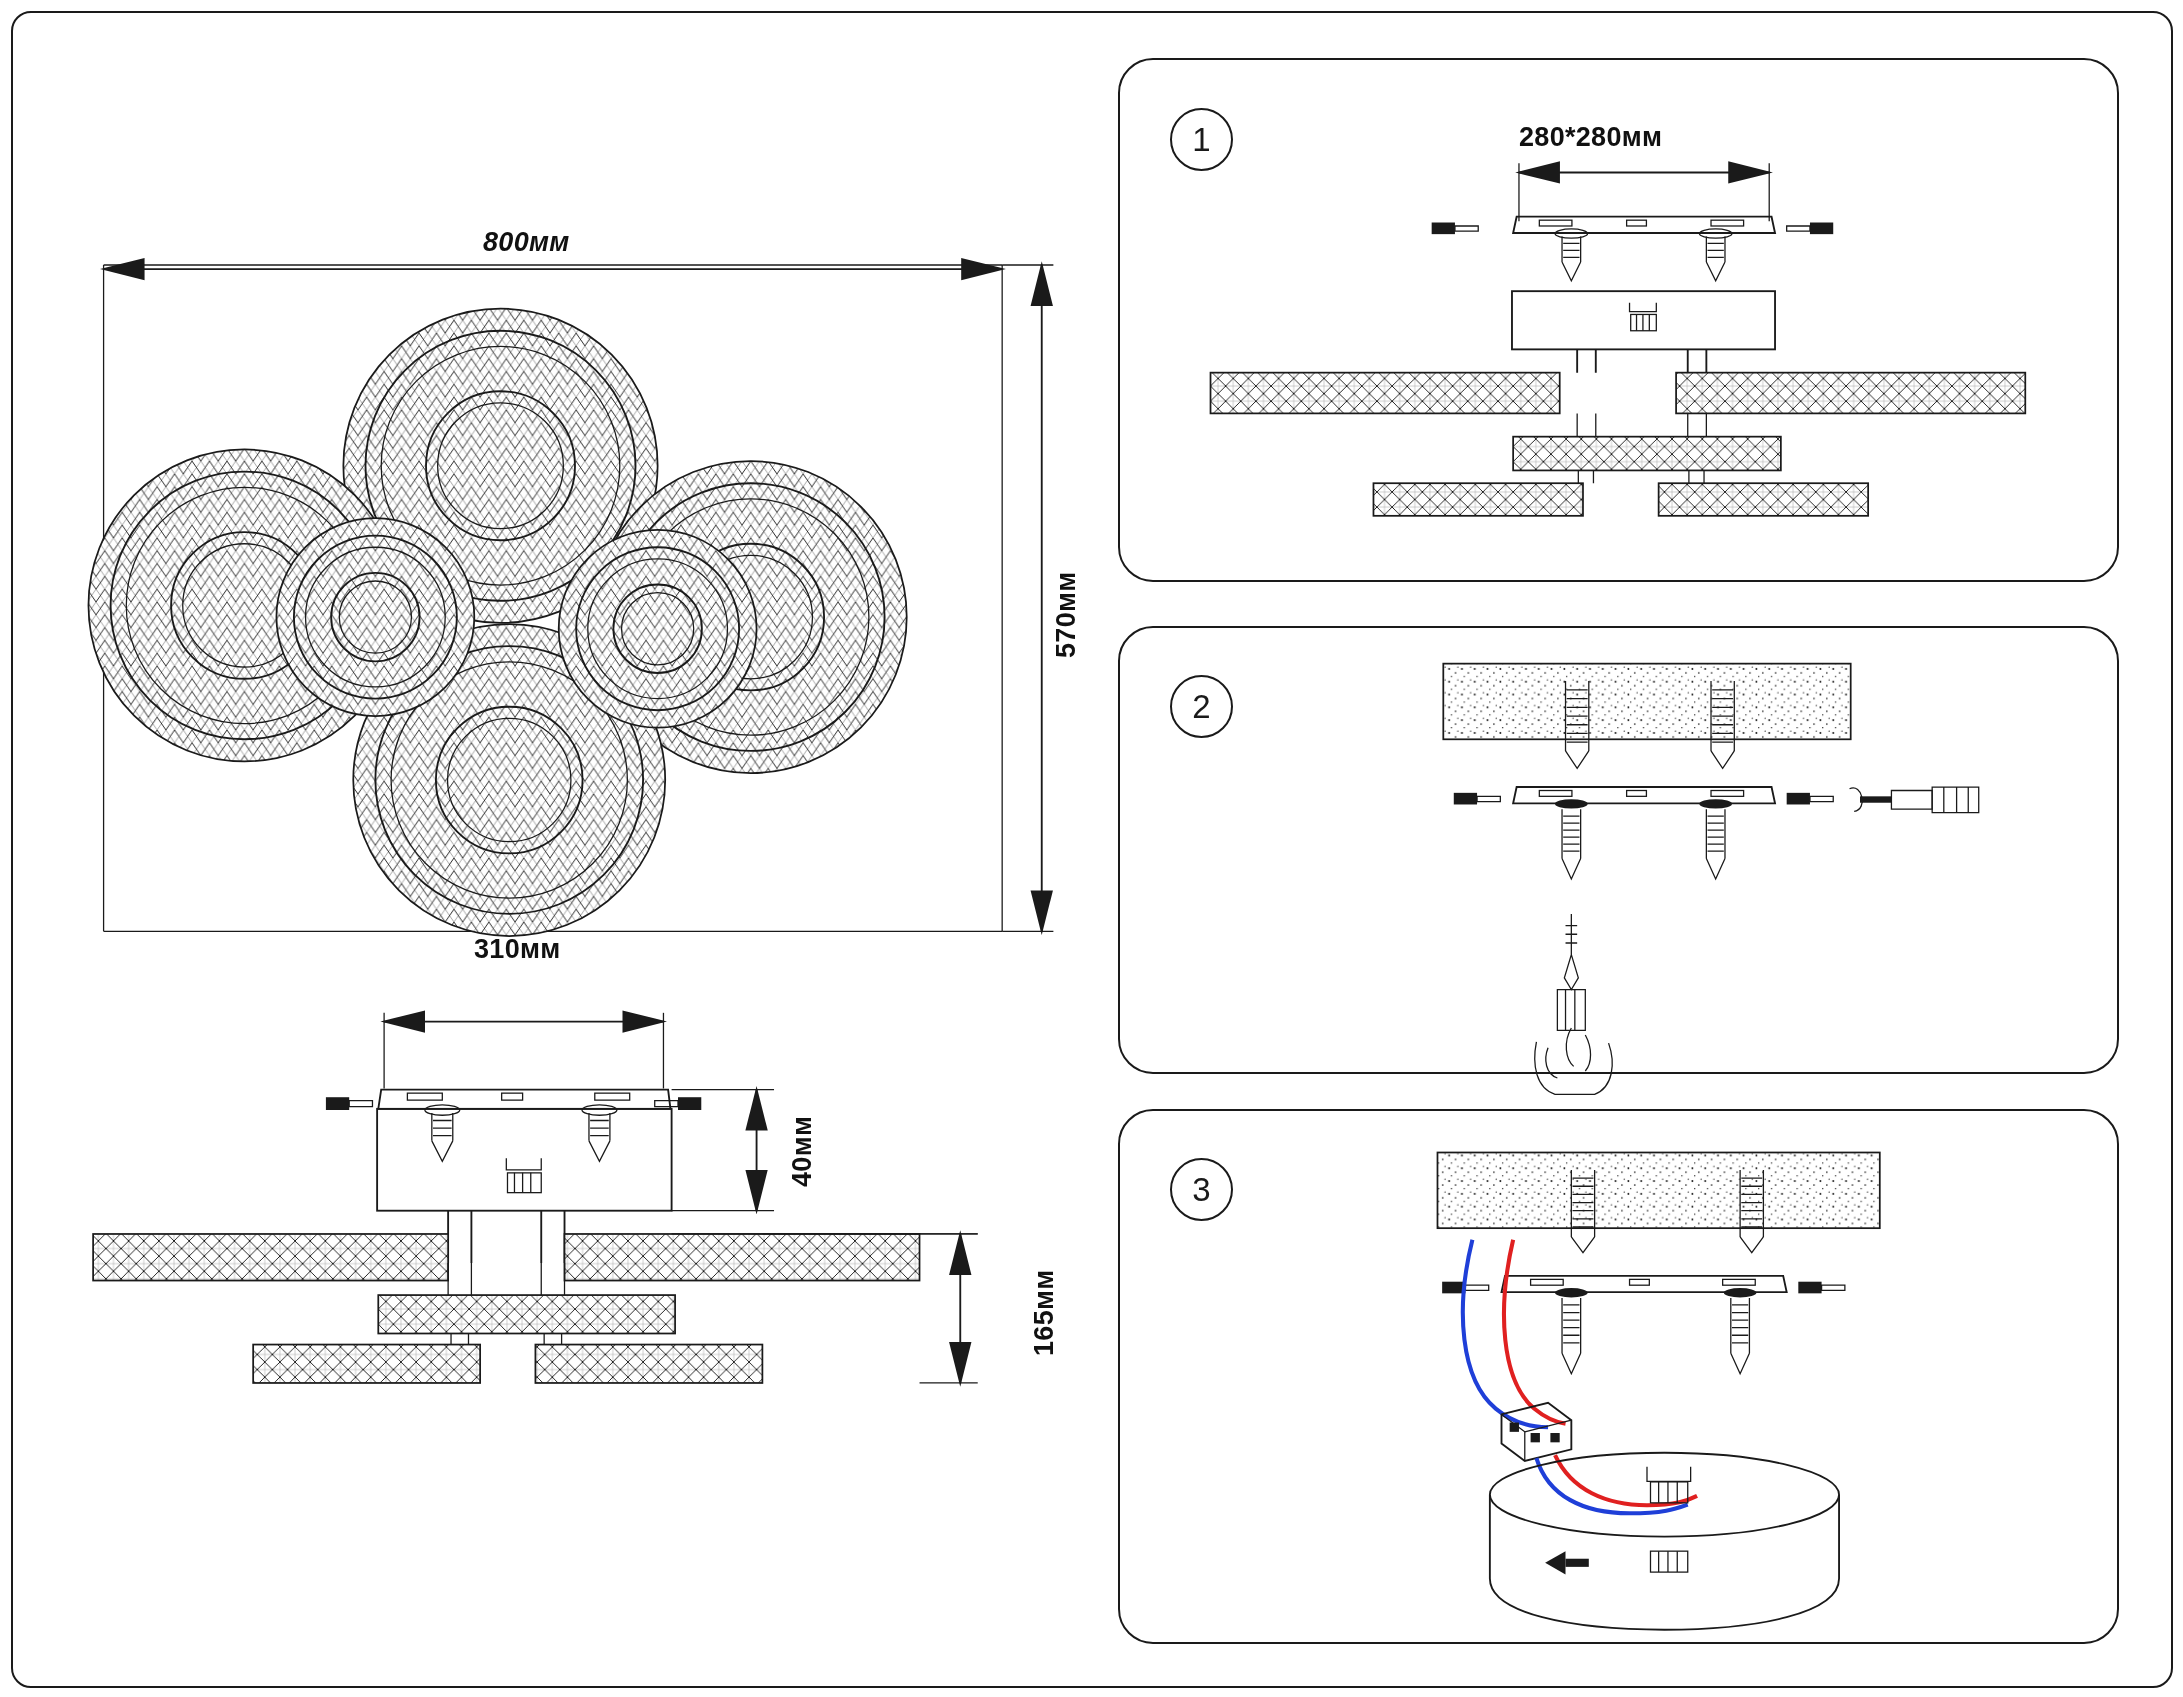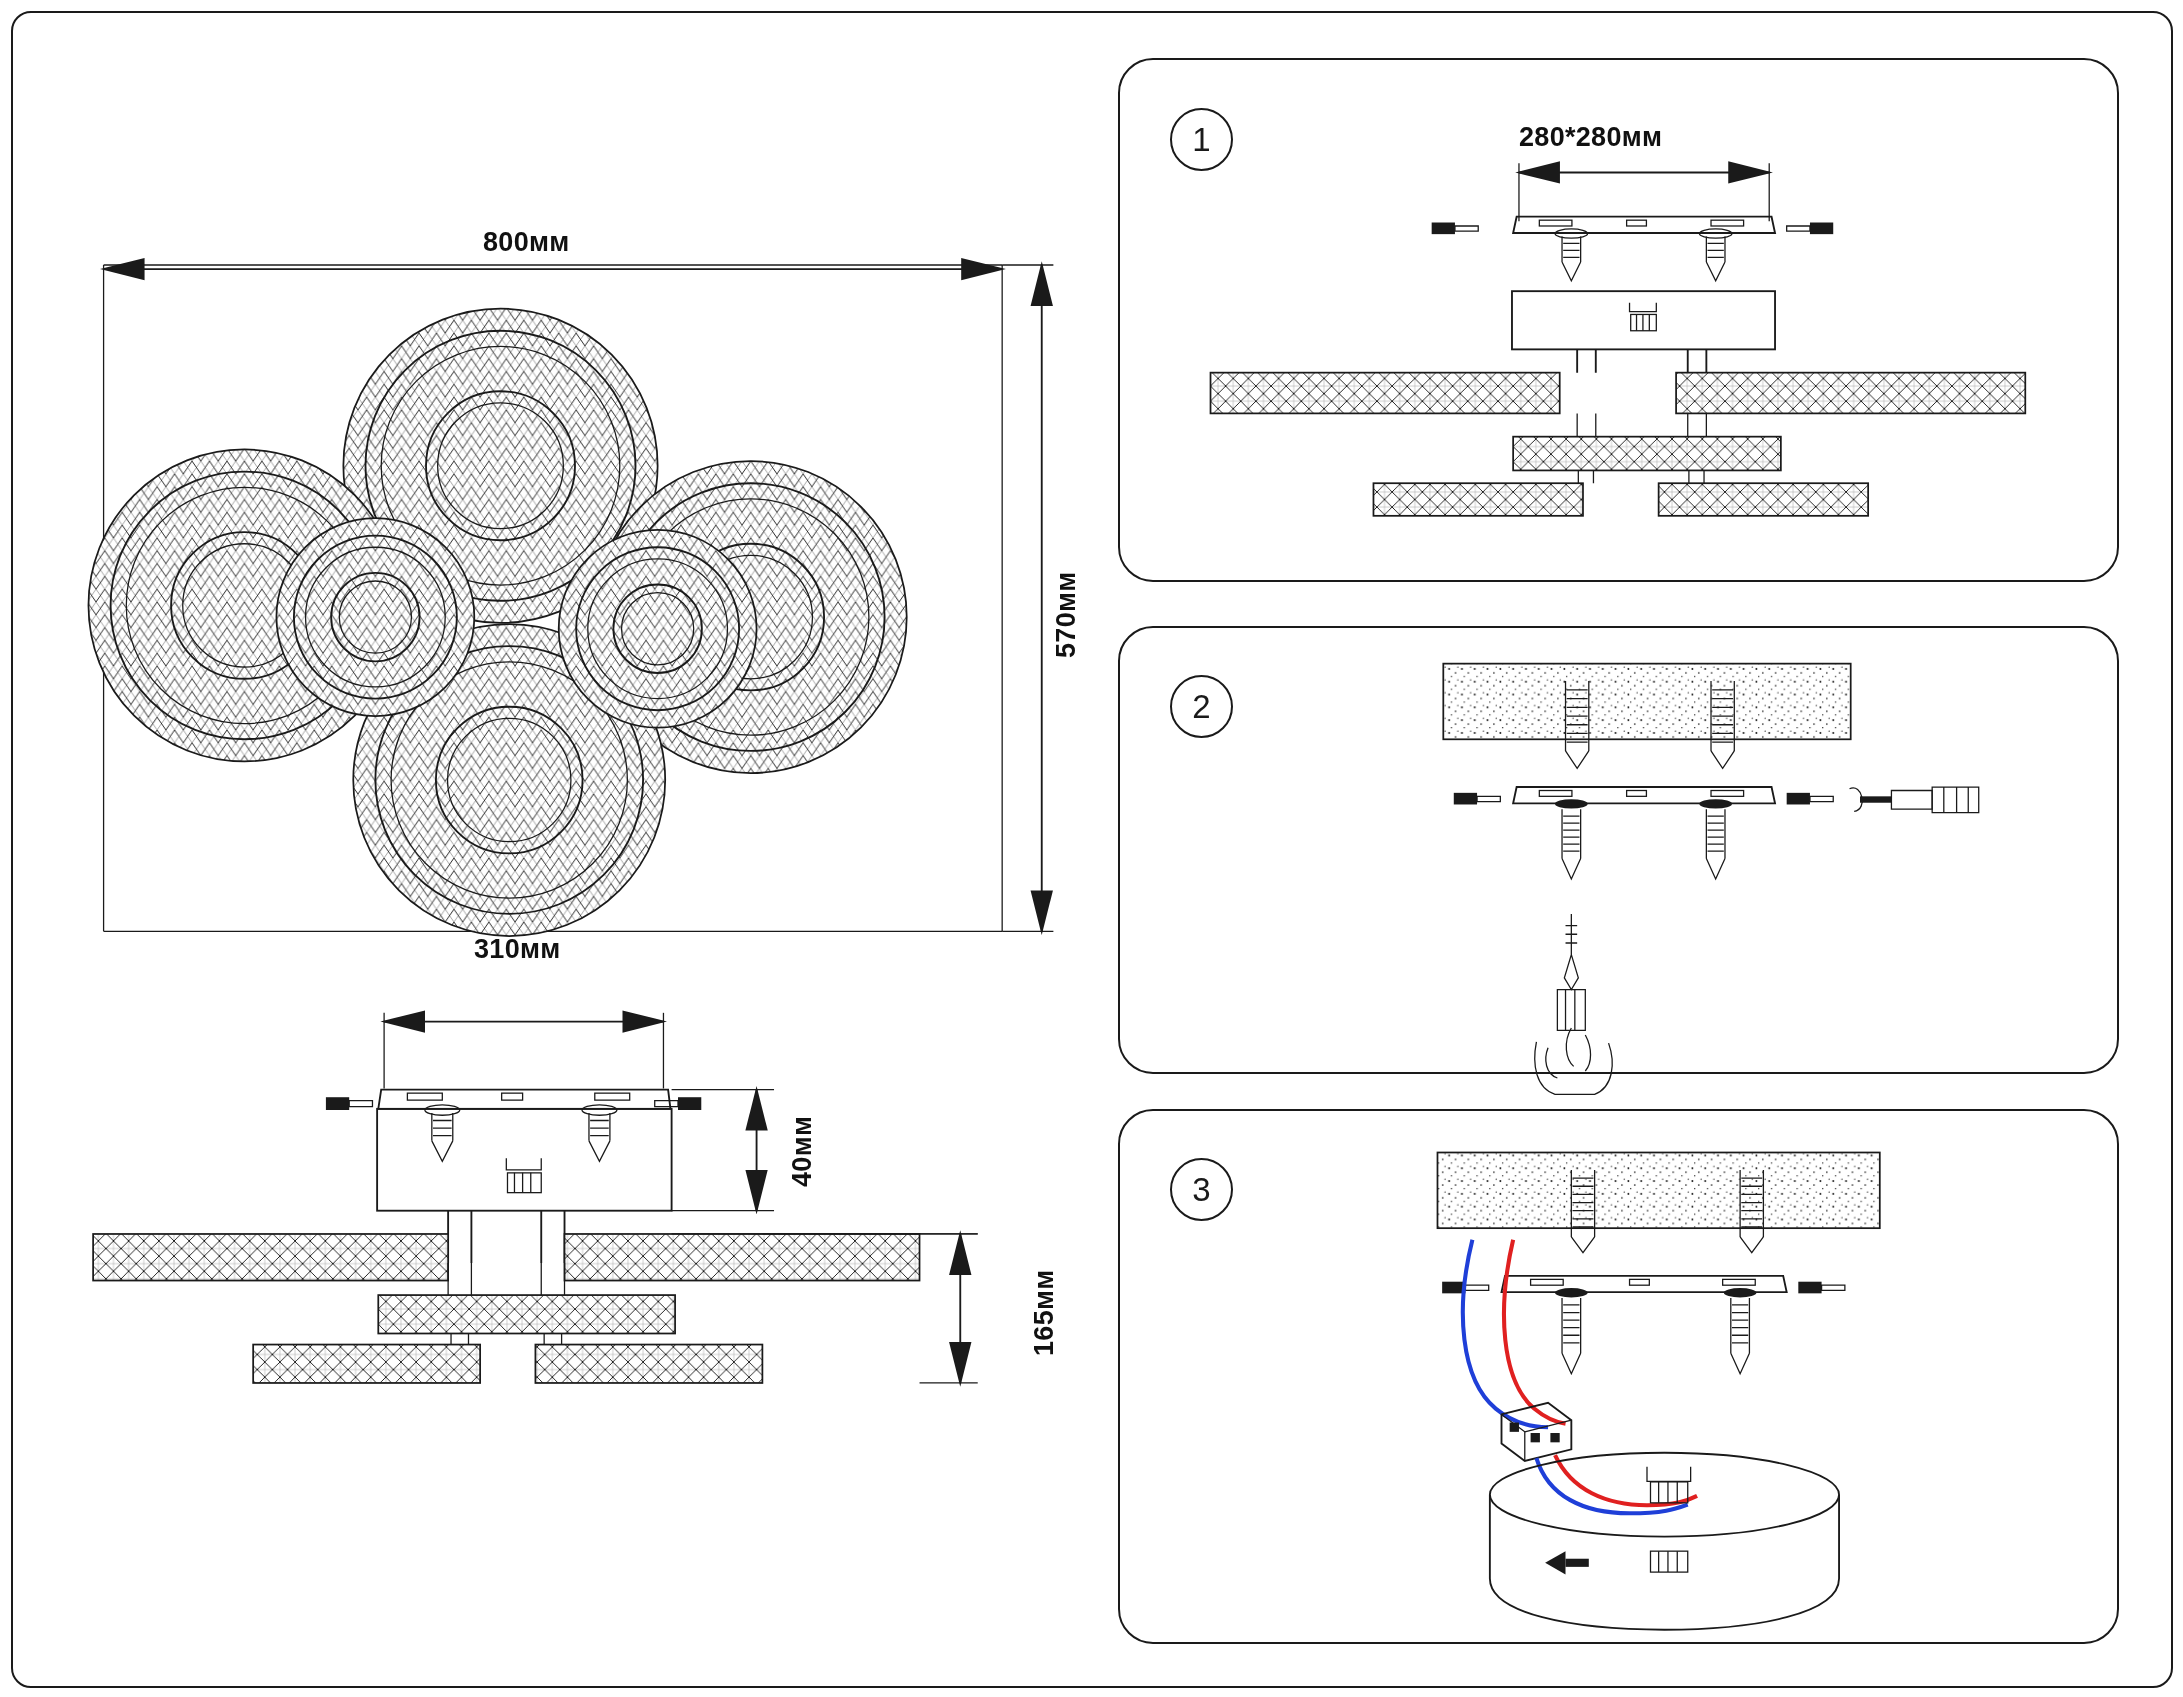--- a/index.html
+++ b/index.html
@@ -246,21 +246,21 @@
     <g class="ln thin">
       <path d="M1310 2120 L1680 2120"></path>
       <path d="M1580 2376 L1680 2376"></path>
       <path d="M1154 2120 L1680 2120"></path>
     </g>
     <g class="ln med">
       <path d="M1650 2120 L1650 2376" marker-start="url(#arrL)" marker-end="url(#arrR)"></path>
     </g>
   </svg>
 
-  <div class="dim-label" style="left:483px; top:227px;">800мм</div>
+  <div class="dim-label" style="left:483px; top:227px;font-style:italic;">800мм</div>
   <div class="dim-label vert" style="left:1051px; top:658px; transform: rotate(-90deg);">570мм</div>
   <div class="dim-label" style="left:474px; top:934px;">310мм</div>
   <div class="dim-label vert" style="left:787px; top:1187px; transform: rotate(-90deg);">40мм</div>
   <div class="dim-label vert" style="left:1029px; top:1356px; transform: rotate(-90deg);">165мм</div>
 
   <div class="panel" style="left:1118px; top:58px; width:1001px; height:524px;"></div>
   <div class="step-badge" style="left:1170px; top:108px;">
     <span>1</span>
   </div>
   <div class="dim-label" style="left:1519px; top:122px;">280*280мм</div>

